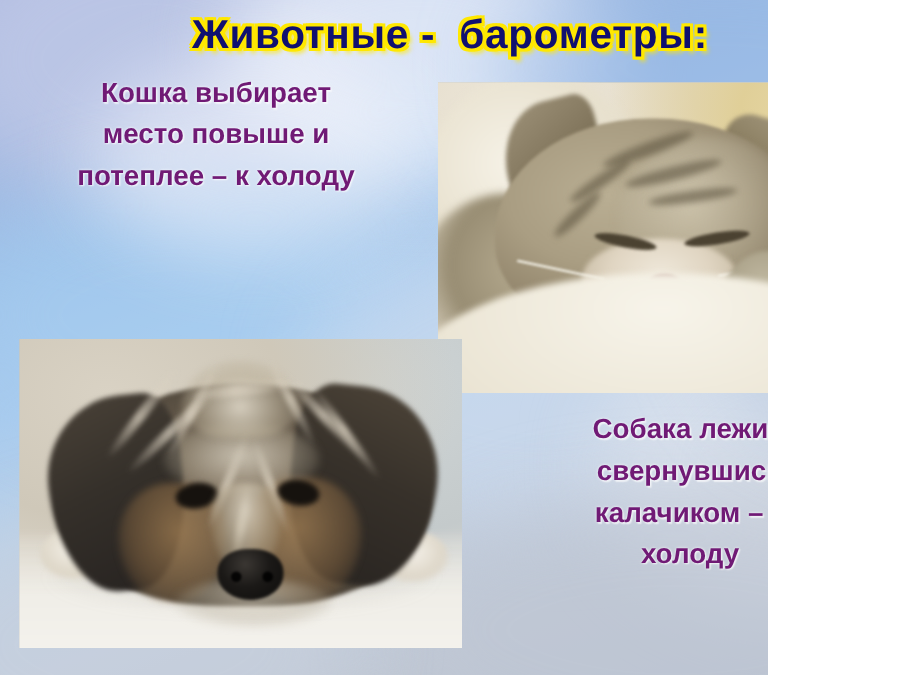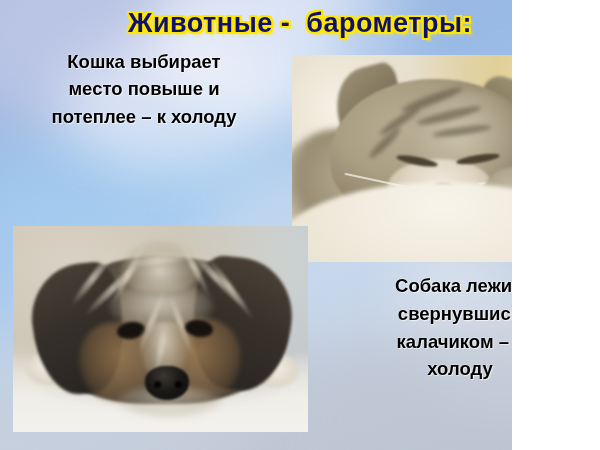--- a/index.html
+++ b/index.html
@@ -75,21 +75,21 @@
       -2px 2px 0 #ffe800,
        2px -2px 0 #ffe800,
       -2px -2px 0 #ffe800,
        3px 3px 3px rgba(255,232,0,.75);
     white-space: pre;
   }
 
   
   .text-block {
     position: absolute;
-    color: #000000;
+    color: #701a75;
     font-weight: bold;
     font-size: 18.5px;
     line-height: 1.48;
     text-align: center;
     text-shadow: 0 0 2px rgba(255,255,255,.85), 1px 1px 1px rgba(255,255,255,.6);
     white-space: pre-line;
   }
   #cat-caption {
     left: 0;
     top: 48px;

